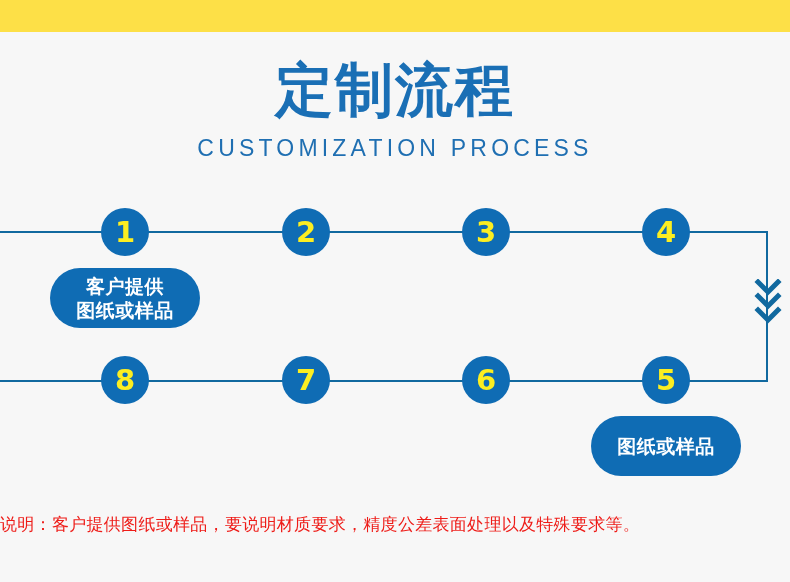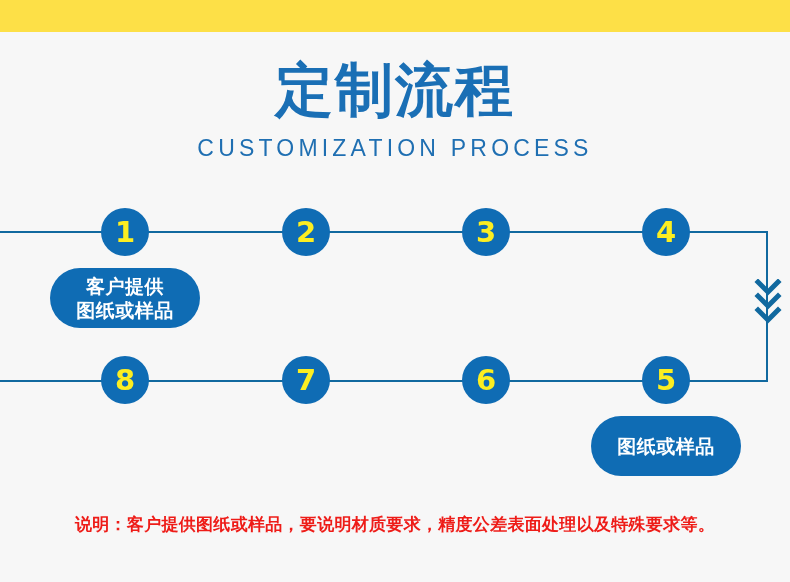--- a/index.html
+++ b/index.html
@@ -137,25 +137,25 @@
     height: 46px;
     z-index: 4;
   }
 
   
   .note {
     position: absolute;
     left: 0;
     top: 513px;
     width: 790px;
-    text-align: center;
+    text-align: left;
     color: #ee1c18;
     font-family: "DejaVu Sans", "Liberation Sans", sans-serif;
     font-size: 17px;
-    font-weight: bold;
+    font-weight: normal;
     letter-spacing: 0.3px;
   }
 </style>
 </head>
 <body>
 
 <div id="page">
 
   <div class="bg-panel"></div>
 

